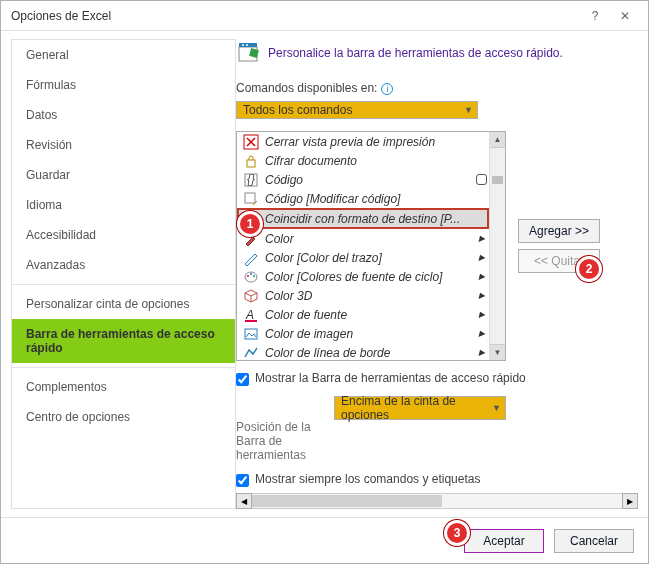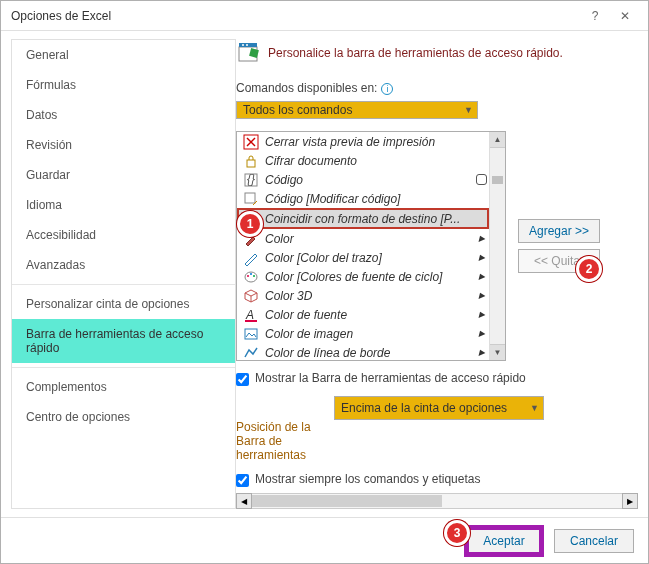--- a/index.html
+++ b/index.html
@@ -4,56 +4,56 @@
   <style>
     * { box-sizing: border-box; margin: 0; padding: 0; font-family: "Segoe UI", sans-serif; font-size: 12px; }
     body { width: 649px; height: 564px; background: #fff; }
     .window { width: 649px; height: 564px; border: 1px solid #b0b0b0; display: flex; flex-direction: column; position: relative; }
     .titlebar { height: 30px; display: flex; align-items: center; padding: 0 8px 0 10px; border-bottom: 1px solid #e0e0e0; }
     .titlebar .title { flex: 1; color: #333; }
     .tb-btn { width: 30px; height: 24px; display: flex; align-items: center; justify-content: center; color: #666; }
     .body-area { flex: 1; display: flex; padding: 8px 10px; gap: 0; overflow: hidden; }
     .sidebar { width: 225px; border: 1px solid #e0e0e0; background: #fff; }
     .sidebar-item { padding: 8px 14px; color: #555; cursor: default; }
-    .sidebar-item.selected { background: #5eead4; color: #333; }
+    .sidebar-item.selected { background: #84cc16; color: #333; font-weight: bold; }
     .sidebar-sep { border-top: 1px solid #e5e5e5; margin: 4px 0; }
     .main { flex: 1; display: flex; flex-direction: column; gap: 6px; position: relative; }
     .header-row { display: flex; align-items: center; gap: 8px; padding: 2px 0 6px; }
     .head-icon { width: 24px; height: 24px; flex: none; }
-    .head-text { color: #7f1d1d; }
+    .head-text { color: #4c1d95; }
     .field-label { color: #444; margin-top: 4px; }
     .field-label .info { display: inline-flex; width: 12px; height: 12px; border-radius: 50%; border: 1px solid #1e90c8; color: #1e90c8; font-size: 9px; align-items: center; justify-content: center; margin-left: 4px; }
     .combo { width: 242px; height: 24px; border: 1px solid #adadad; display: flex; align-items: center; padding: 0 4px 0 6px; color: #333; justify-content: space-between; background: #eab308; }
     .combo .caret { font-size: 9px; color: #555; }
     .middle-row { display: flex; gap: 8px; align-items: center; margin-top: 6px; }
     .listbox { width: 270px; height: 230px; border: 1px solid #adadad; position: relative; background: #fff; }
     .list-inner { position: absolute; left: 0; top: 0; right: 16px; bottom: 0; overflow: hidden; font-style: italic; }
     .list-item { height: 19px; display: flex; align-items: center; gap: 6px; padding: 0 6px; color: #333; white-space: nowrap; position: relative; }
     .list-item .icn { width: 16px; height: 16px; flex: none; }
     .list-item .sub { position: absolute; right: 4px; font-size: 8px; color: #333; }
     .list-item .sq { position: absolute; right: 2px; width: 11px; height: 11px; border: 1px solid #555; border-radius: 3px; }
     .list-item.selected { border: 2px solid #c0392b; height: 21px; padding: 0 4px; background: #dcdcdc; }
     .vscroll { position: absolute; right: 0; top: 0; bottom: 0; width: 16px; background: #f0f0f0; border-left: 1px solid #ddd; }
     .vscroll .up, .vscroll .down { height: 16px; font-size: 8px; display: flex; align-items: center; justify-content: center; color: #555; background: #e0e0e0; }
     .vscroll .up { border-bottom: 1px solid #ccc; }
     .vscroll .down { position: absolute; bottom: 0; width: 100%; border-top: 1px solid #ccc; }
     .vscroll .thumb { position: absolute; left: 2px; width: 11px; top: 44px; height: 8px; background: #c0c0c0; }
     .side-buttons { display: flex; flex-direction: column; gap: 6px; margin-left: 4px; }
-    .btn { border: 1px solid #adadad; background: #f2f2f2; padding: 4px 10px; color: #0369a1; min-width: 80px; text-align: center; }
+    .btn { border: 1px solid #adadad; background: #f2f2f2; padding: 4px 10px; color: #0f172a; min-width: 80px; text-align: center; }
     .btn.disabled { color: #9b9b9b; background: #f8f8f8; }
     .check-row { display: flex; align-items: flex-start; gap: 6px; color: #444; margin-top: 4px; }
     .check-row input { margin-top: 2px; }
     .pos-row { display: flex; gap: 8px; align-items: flex-start; margin-top: 4px; }
-    .pos-label { width: 90px; color: #a16207; margin-top: 24px; }
+    .pos-label { width: 90px; color: #737373; margin-top: 24px; }
     .hscroll-row { display: flex; align-items: center; margin-top: auto; height: 16px; }
     .hscroll-btn { width: 16px; height: 16px; border: 1px solid #adadad; background: #e8e8e8; display: flex; align-items: center; justify-content: center; font-size: 8px; }
     .hscroll-track { flex: 1; height: 16px; border-top: 1px solid #ccc; border-bottom: 1px solid #ccc; background: #f4f4f4; position: relative; }
     .hscroll-thumb { position: absolute; left: 0; top: 1px; bottom: 1px; width: 190px; background: #d0d0d0; }
     .footer { height: 46px; display: flex; align-items: center; justify-content: flex-end; gap: 10px; padding: 0 14px; border-top: 1px solid #e0e0e0; position: relative; }
-    .btn.primary { border: 5px solid #a21caf; }
+    .btn.primary { border: 1px solid #a21caf; }
     .callout { position: absolute; width: 26px; height: 26px; border-radius: 50%; background: #e02e2e; color: #fff; font-weight: 600; display: flex; align-items: center; justify-content: center; border: 3px solid #fff; box-shadow: 0 0 0 1px #a00; z-index: 10; }
     .c1 { left: 236px; top: 210px; }
     .c2 { left: 575px; top: 255px; }
     .c3 { left: 443px; top: 519px; }
   </style>
 </head>
 <body>
 
 <div class="window">
   <div class="titlebar">
@@ -209,21 +209,21 @@
         </div>
       </div>
 
       <label class="check-row">
         <input type="checkbox" id="cb1" checked="" style="">
         <span>Mostrar la Barra de herramientas de acceso rápido</span>
       </label>
 
       <div class="pos-row">
         <div class="pos-label">Posición de la Barra de herramientas</div>
-        <div class="combo" style="width:210px">
+        <div class="combo" style="width:172px">
           <span>Encima de la cinta de opciones</span>
           <span class="caret">▼</span>
         </div>
       </div>
 
       <label class="check-row">
         <input type="checkbox" id="cb2" checked="" style="">
         <span>Mostrar siempre los comandos y etiquetas</span>
       </label>
 

